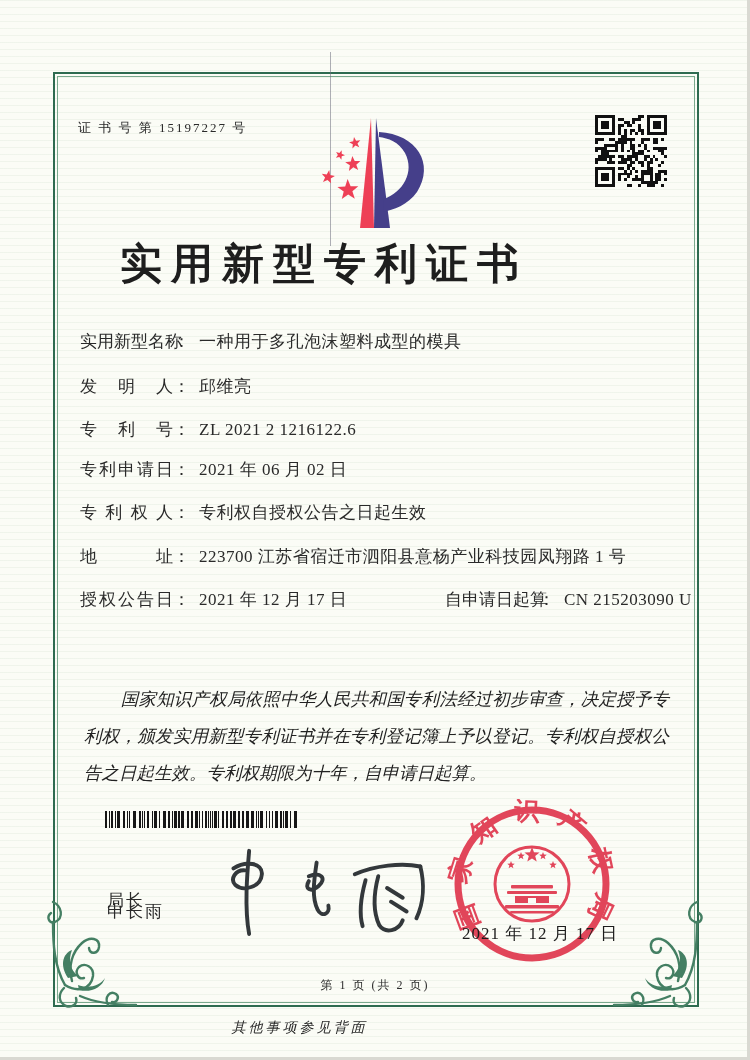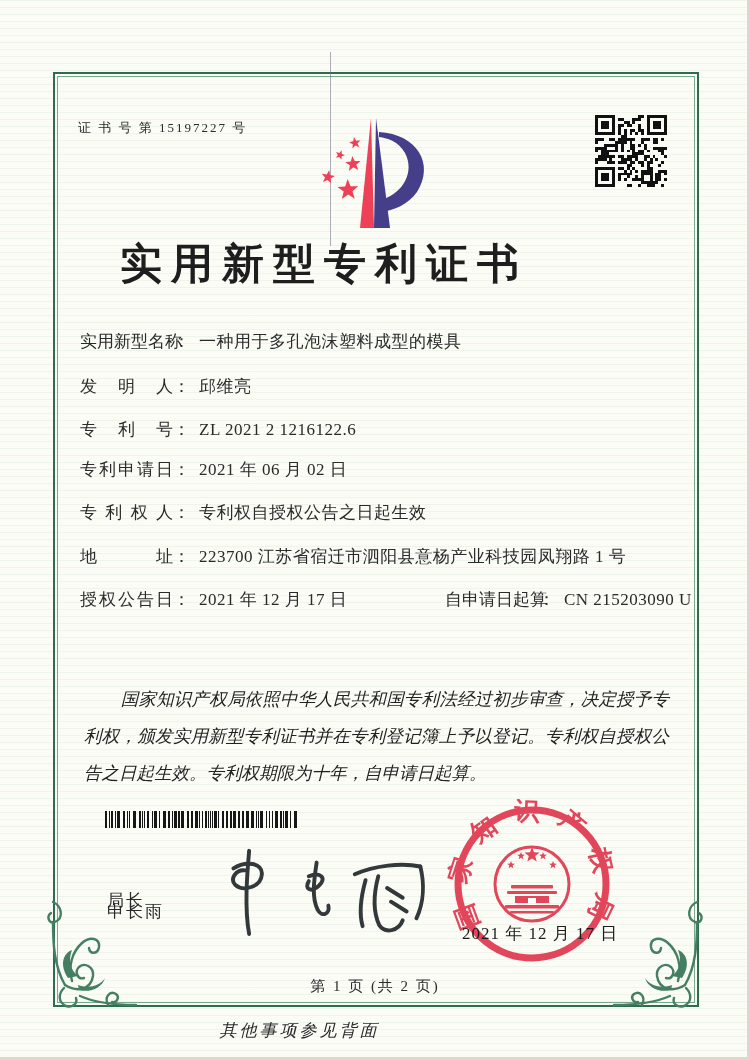--- a/index.html
+++ b/index.html
@@ -26,23 +26,23 @@
   .fvalue{letter-spacing:.5px;}
   .paras{position:absolute;left:84px;top:634px;width:585px;font-size:17.5px;line-height:37px;
          text-align:justify;font-style:italic;color:#222;margin-top:47px;}
   .paras p{margin:0;text-indent:2.1em;}
   .barcode{position:absolute;left:105px;top:811px;width:192px;height:17px;}
   .issuer-title{position:absolute;left:107px;top:869px;font-size:17px;letter-spacing:2px;margin-top:20px;}
   .issuer-name{position:absolute;left:107px;top:900px;font-size:17px;letter-spacing:2px;}
   .signature{position:absolute;left:210px;top:838px;width:225px;height:100px;}
   .seal{position:absolute;left:447px;top:799px;width:170px;height:170px;opacity:.93;}
   .seal-date{position:absolute;left:462px;top:922px;font-size:17px;letter-spacing:1px;color:#1c1c1c;}
-  .page-info{position:absolute;left:0;top:977px;width:750px;text-align:center;font-size:15px;letter-spacing:2px;}
+  .page-info{position:absolute;left:0;top:977px;width:750px;text-align:center;font-size:12px;letter-spacing:2px;}
   .footer-note{position:absolute;left:0;top:1019px;width:599px;text-align:center;
-               font-size:17px;font-style:italic;letter-spacing:3px;}
+               font-size:14px;font-style:italic;letter-spacing:3px;}
   .flourish{position:absolute;width:118px;height:128px;}
   .flourish.bl{left:20px;top:888px;}
   .flourish.br{left:612px;top:888px;transform:scaleX(-1);}
 </style>
 </head>
 <body>
 
 <div class="page">
 
   <div class="frame">

